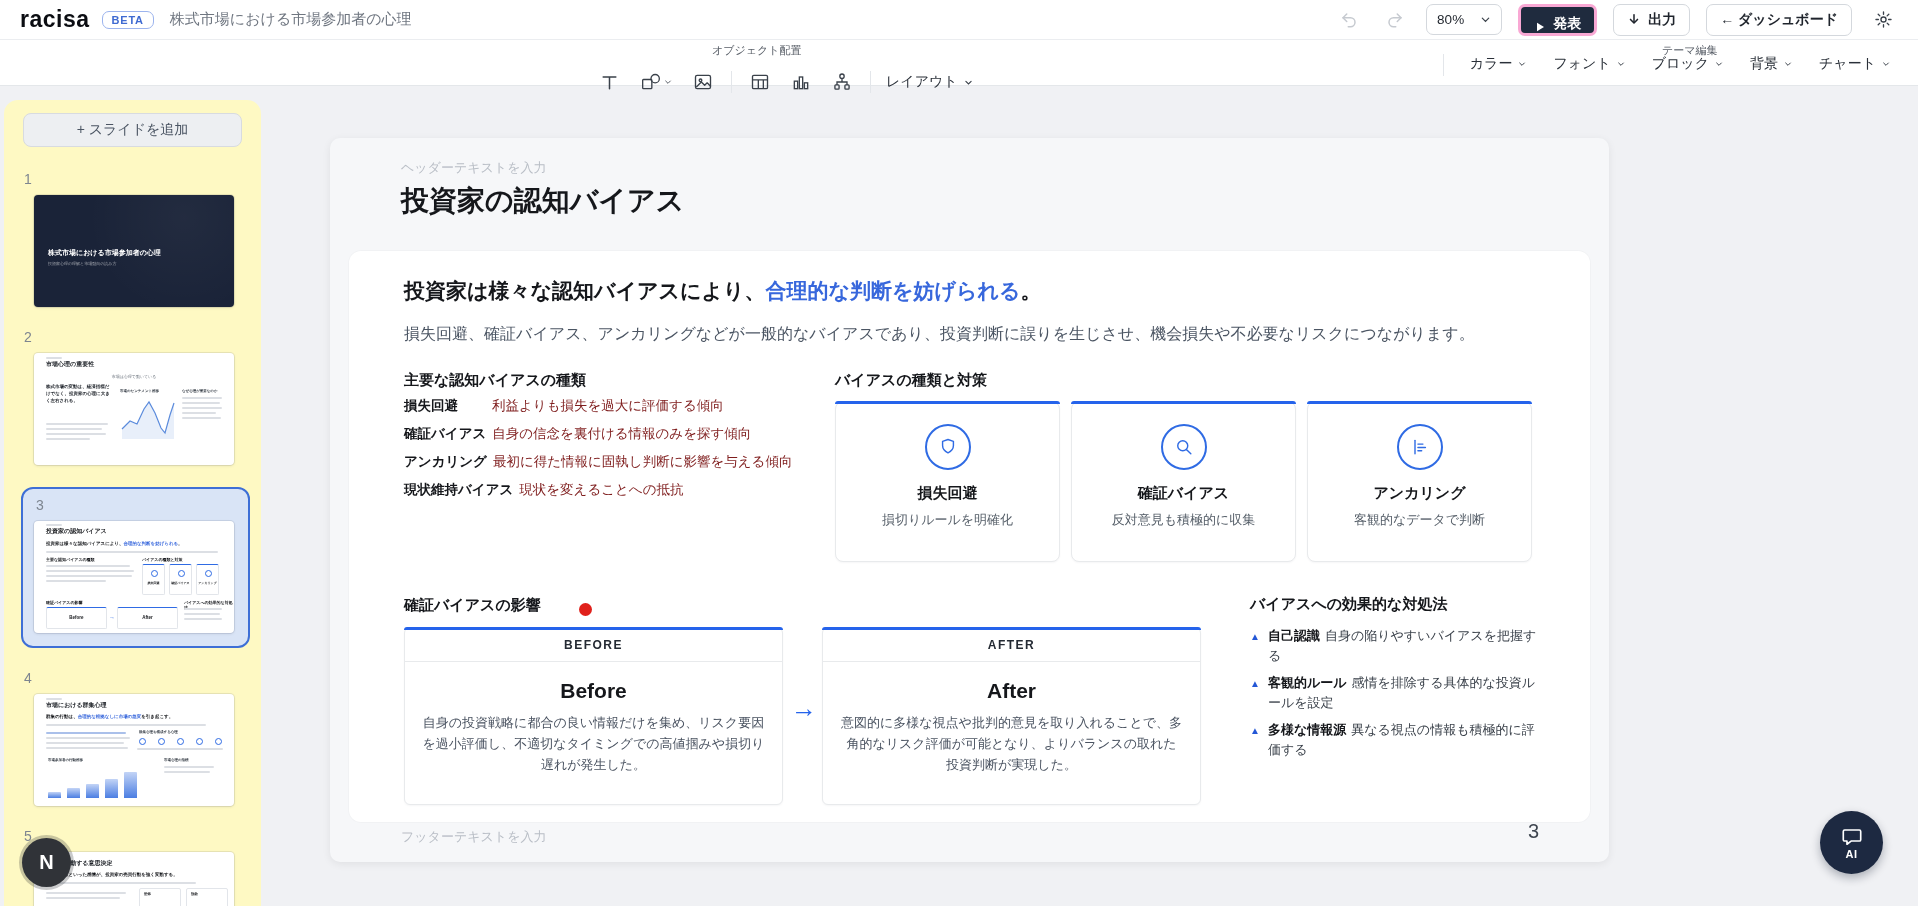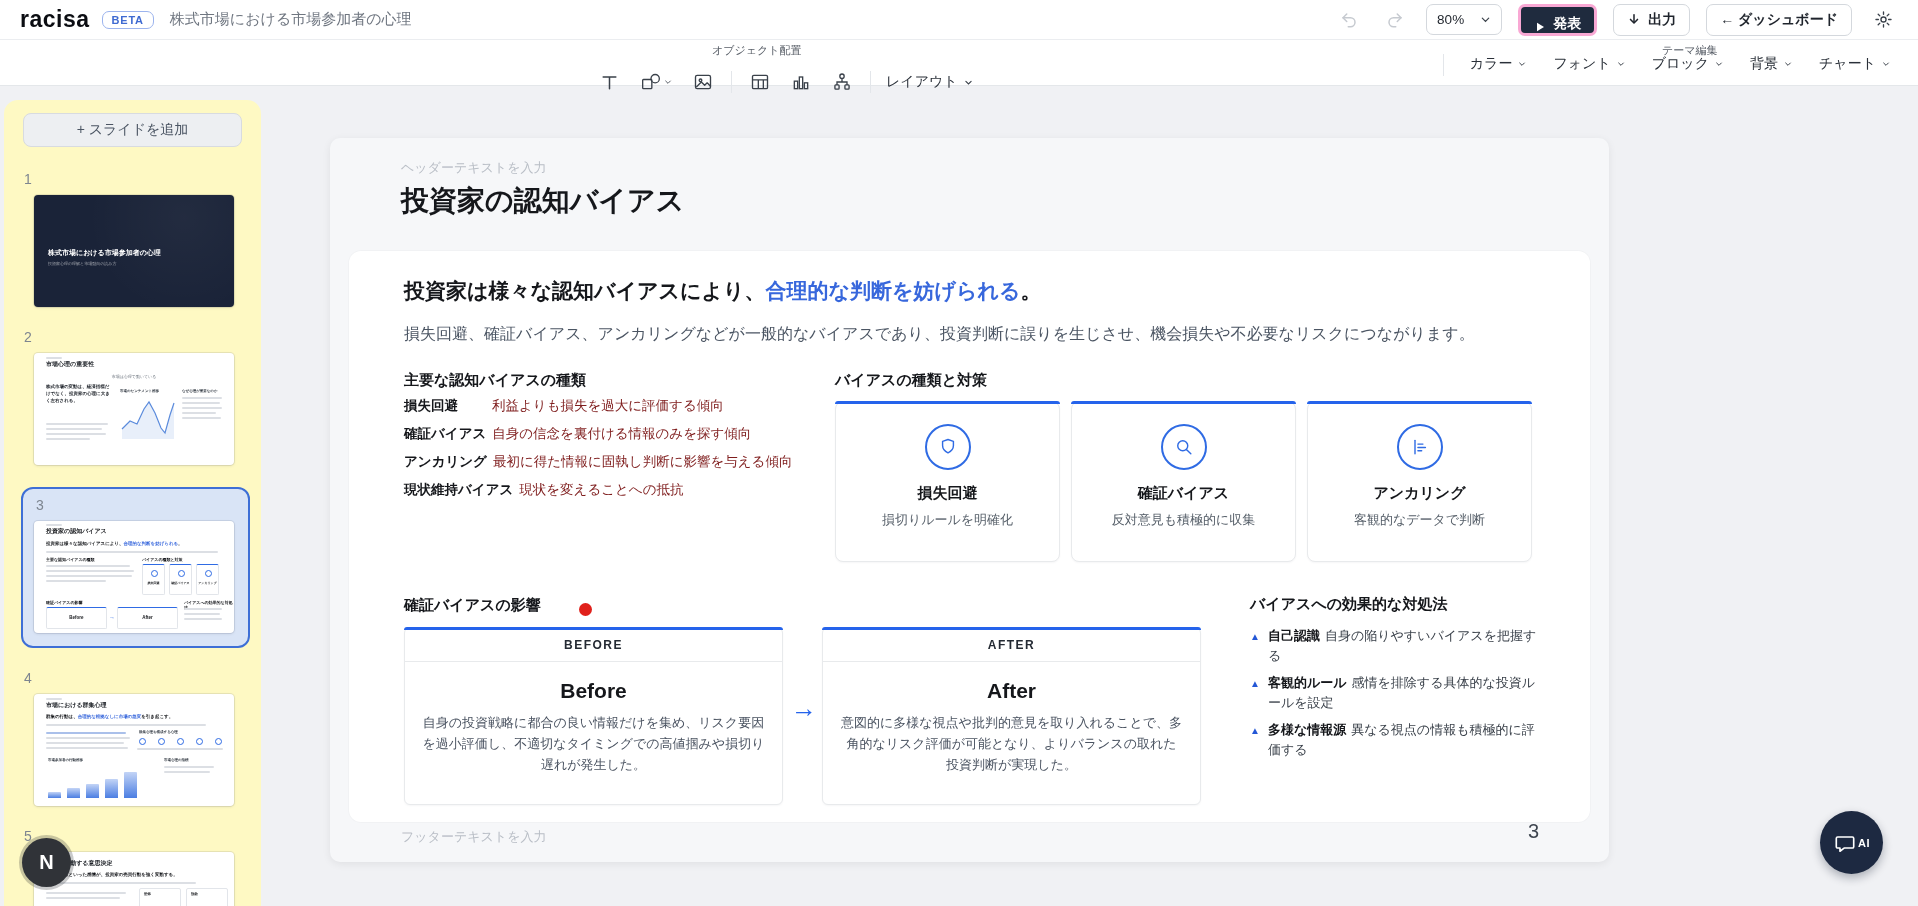--- a/index.html
+++ b/index.html
@@ -125,21 +125,21 @@
   .ba-arrow { position:absolute; left:437px; top:442px; width:36px; text-align:center; color:#2563eb;
               font-size:26px; font-weight:700; }
   .remedies { position:absolute; left:901px; top:344px; width:292px; }
   .rem { display:flex; font-size:13px; line-height:1.5; color:#3a414a; margin-bottom:8px; }
   .rem .tri { color:#2457d6; font-size:10px; margin:3px 8px 0 0; }
   .rem .term { font-weight:700; color:#15171b; margin-right:5px; white-space:nowrap; }
   .page-num { position:absolute; right:70px; top:682px; font-size:20px; color:#3f4650; }
 
   
   .ai-fab { position:absolute; left:1820px; top:811px; width:63px; height:63px; border-radius:50%; background:#1d2941;
-            display:flex; flex-direction:row; align-items:center; justify-content:center; gap:1px;
+            display:flex; flex-direction:column; align-items:center; justify-content:center; gap:1px;
             box-shadow:0 4px 10px rgba(10,20,40,.3); z-index:40; }
   .ai-fab .ai-t { color:#fff; font-size:11px; font-weight:700; letter-spacing:.5px; }
 </style>
 </head>
 <body>
 
 <header class="topbar">
   <div class="logo">racisa</div>
   <div class="beta">BETA</div>
   <div class="doc-title">株式市場における市場参加者の心理</div>

